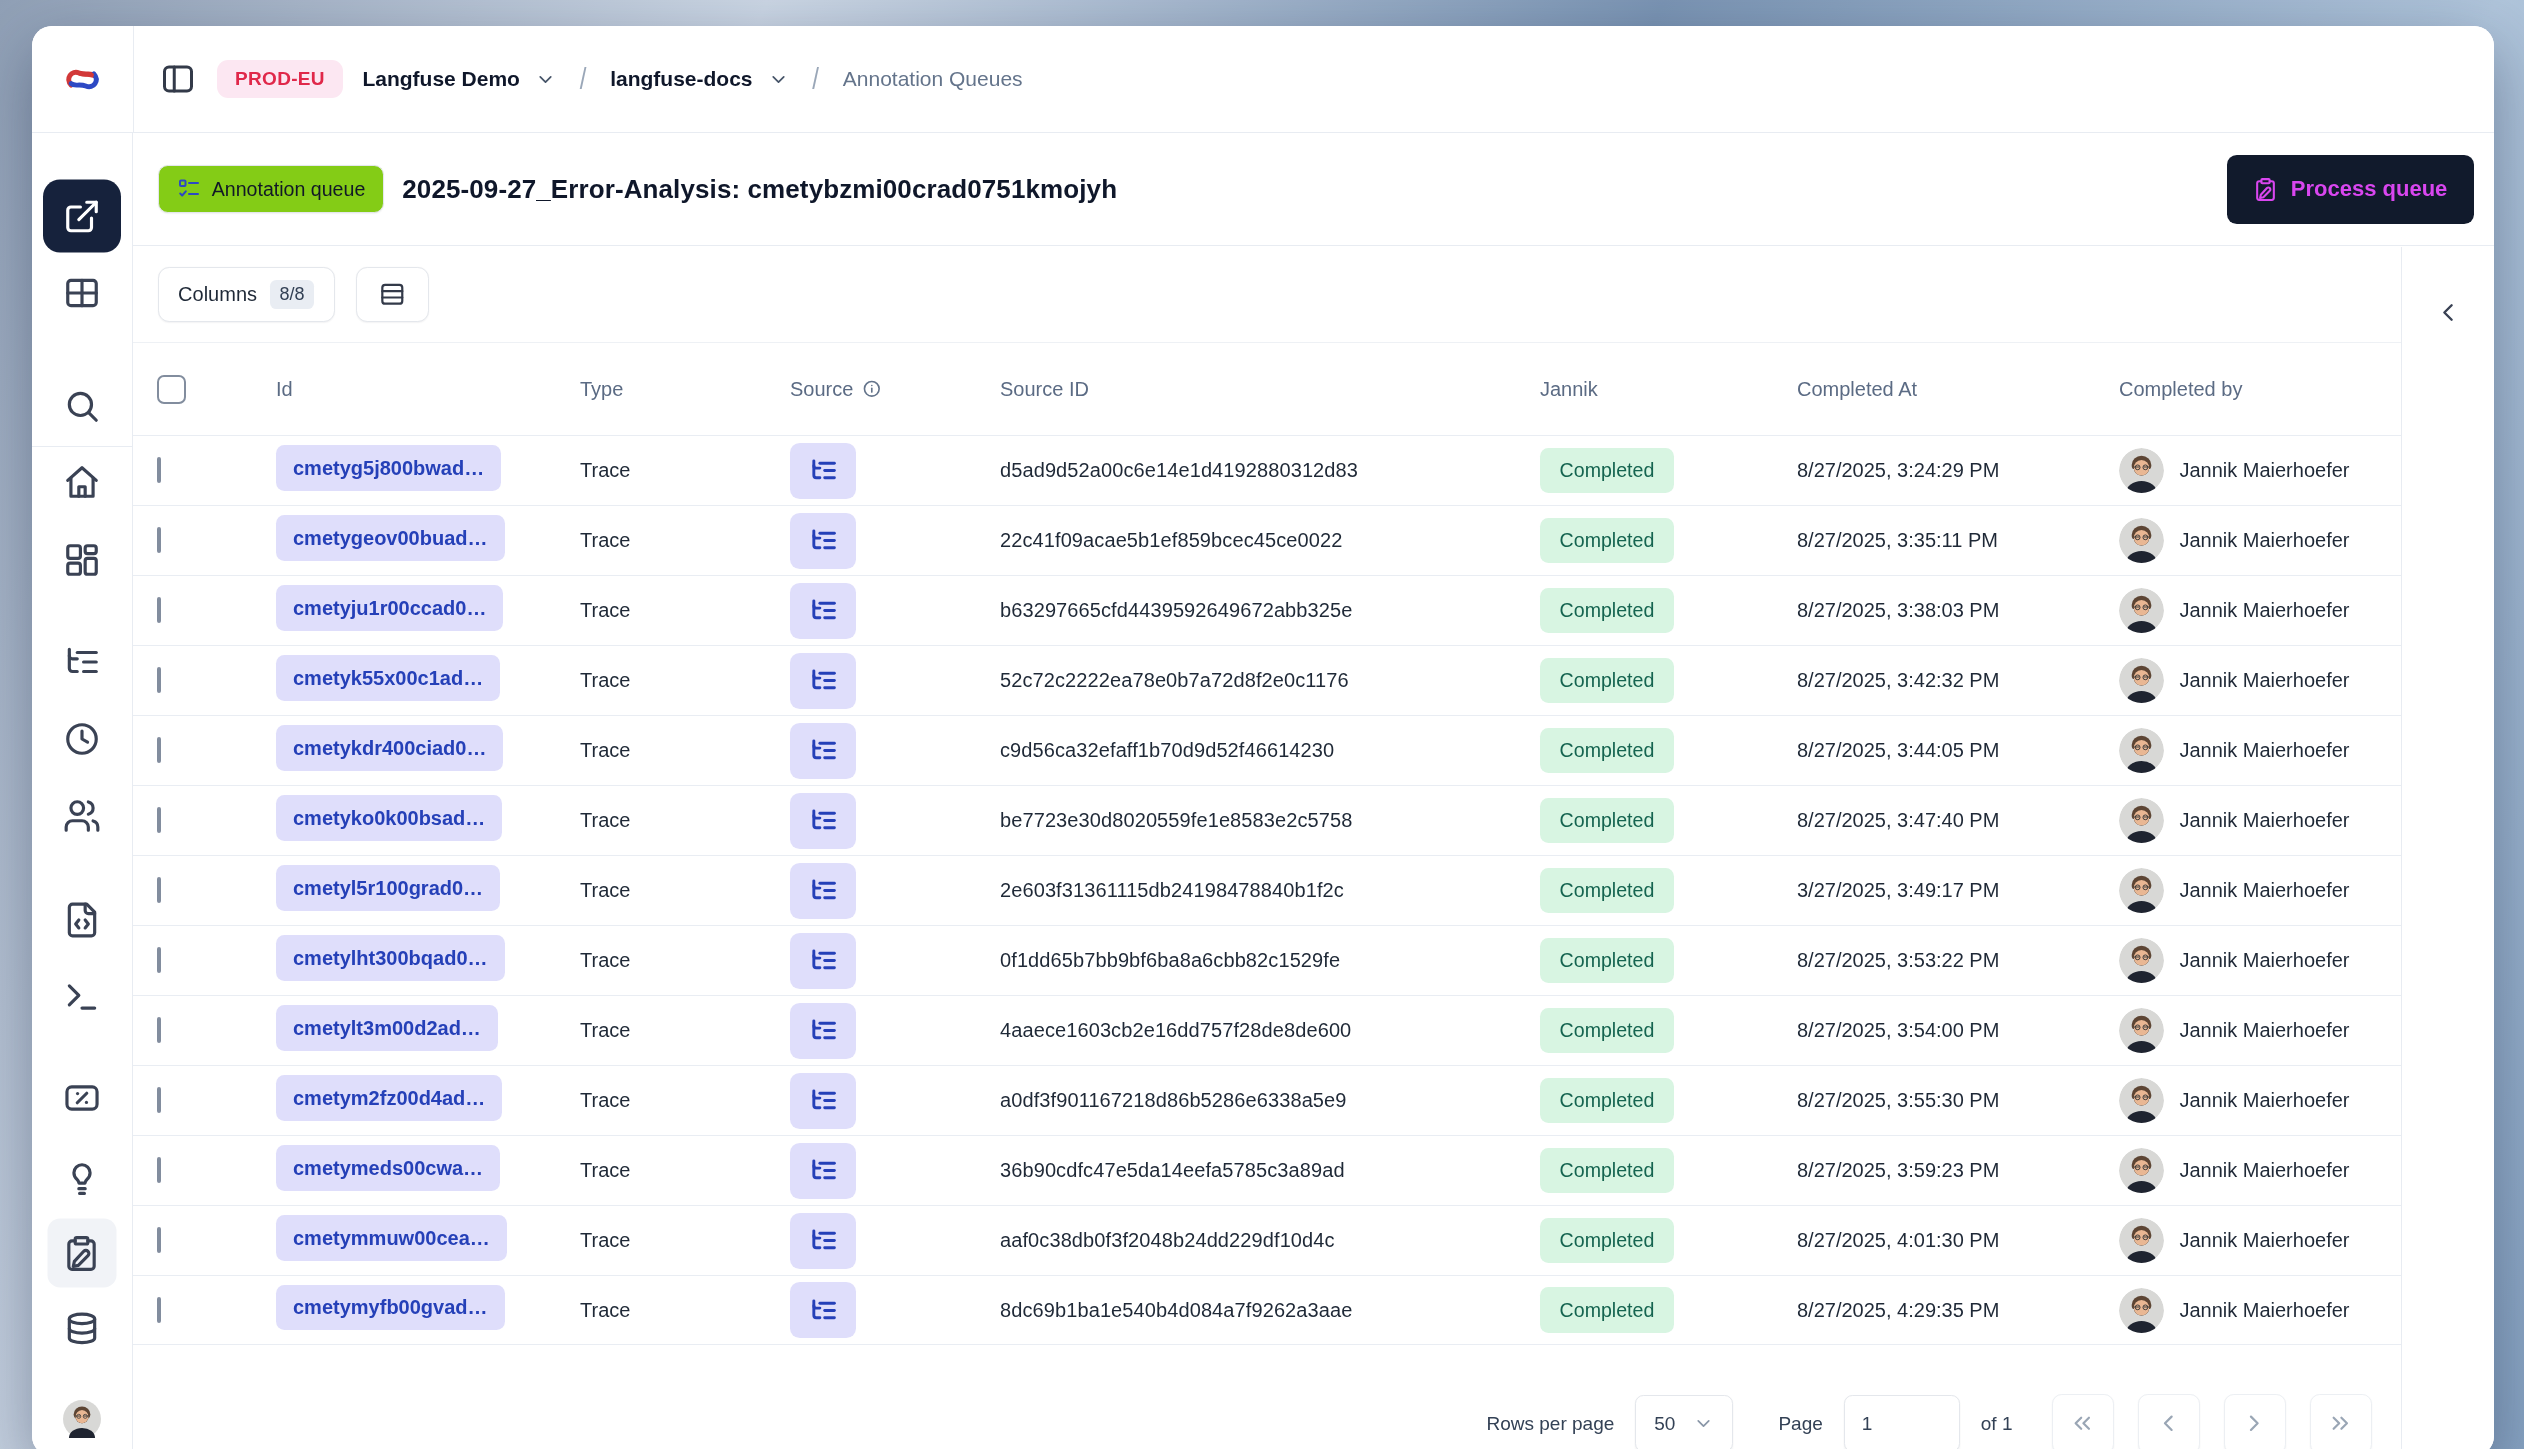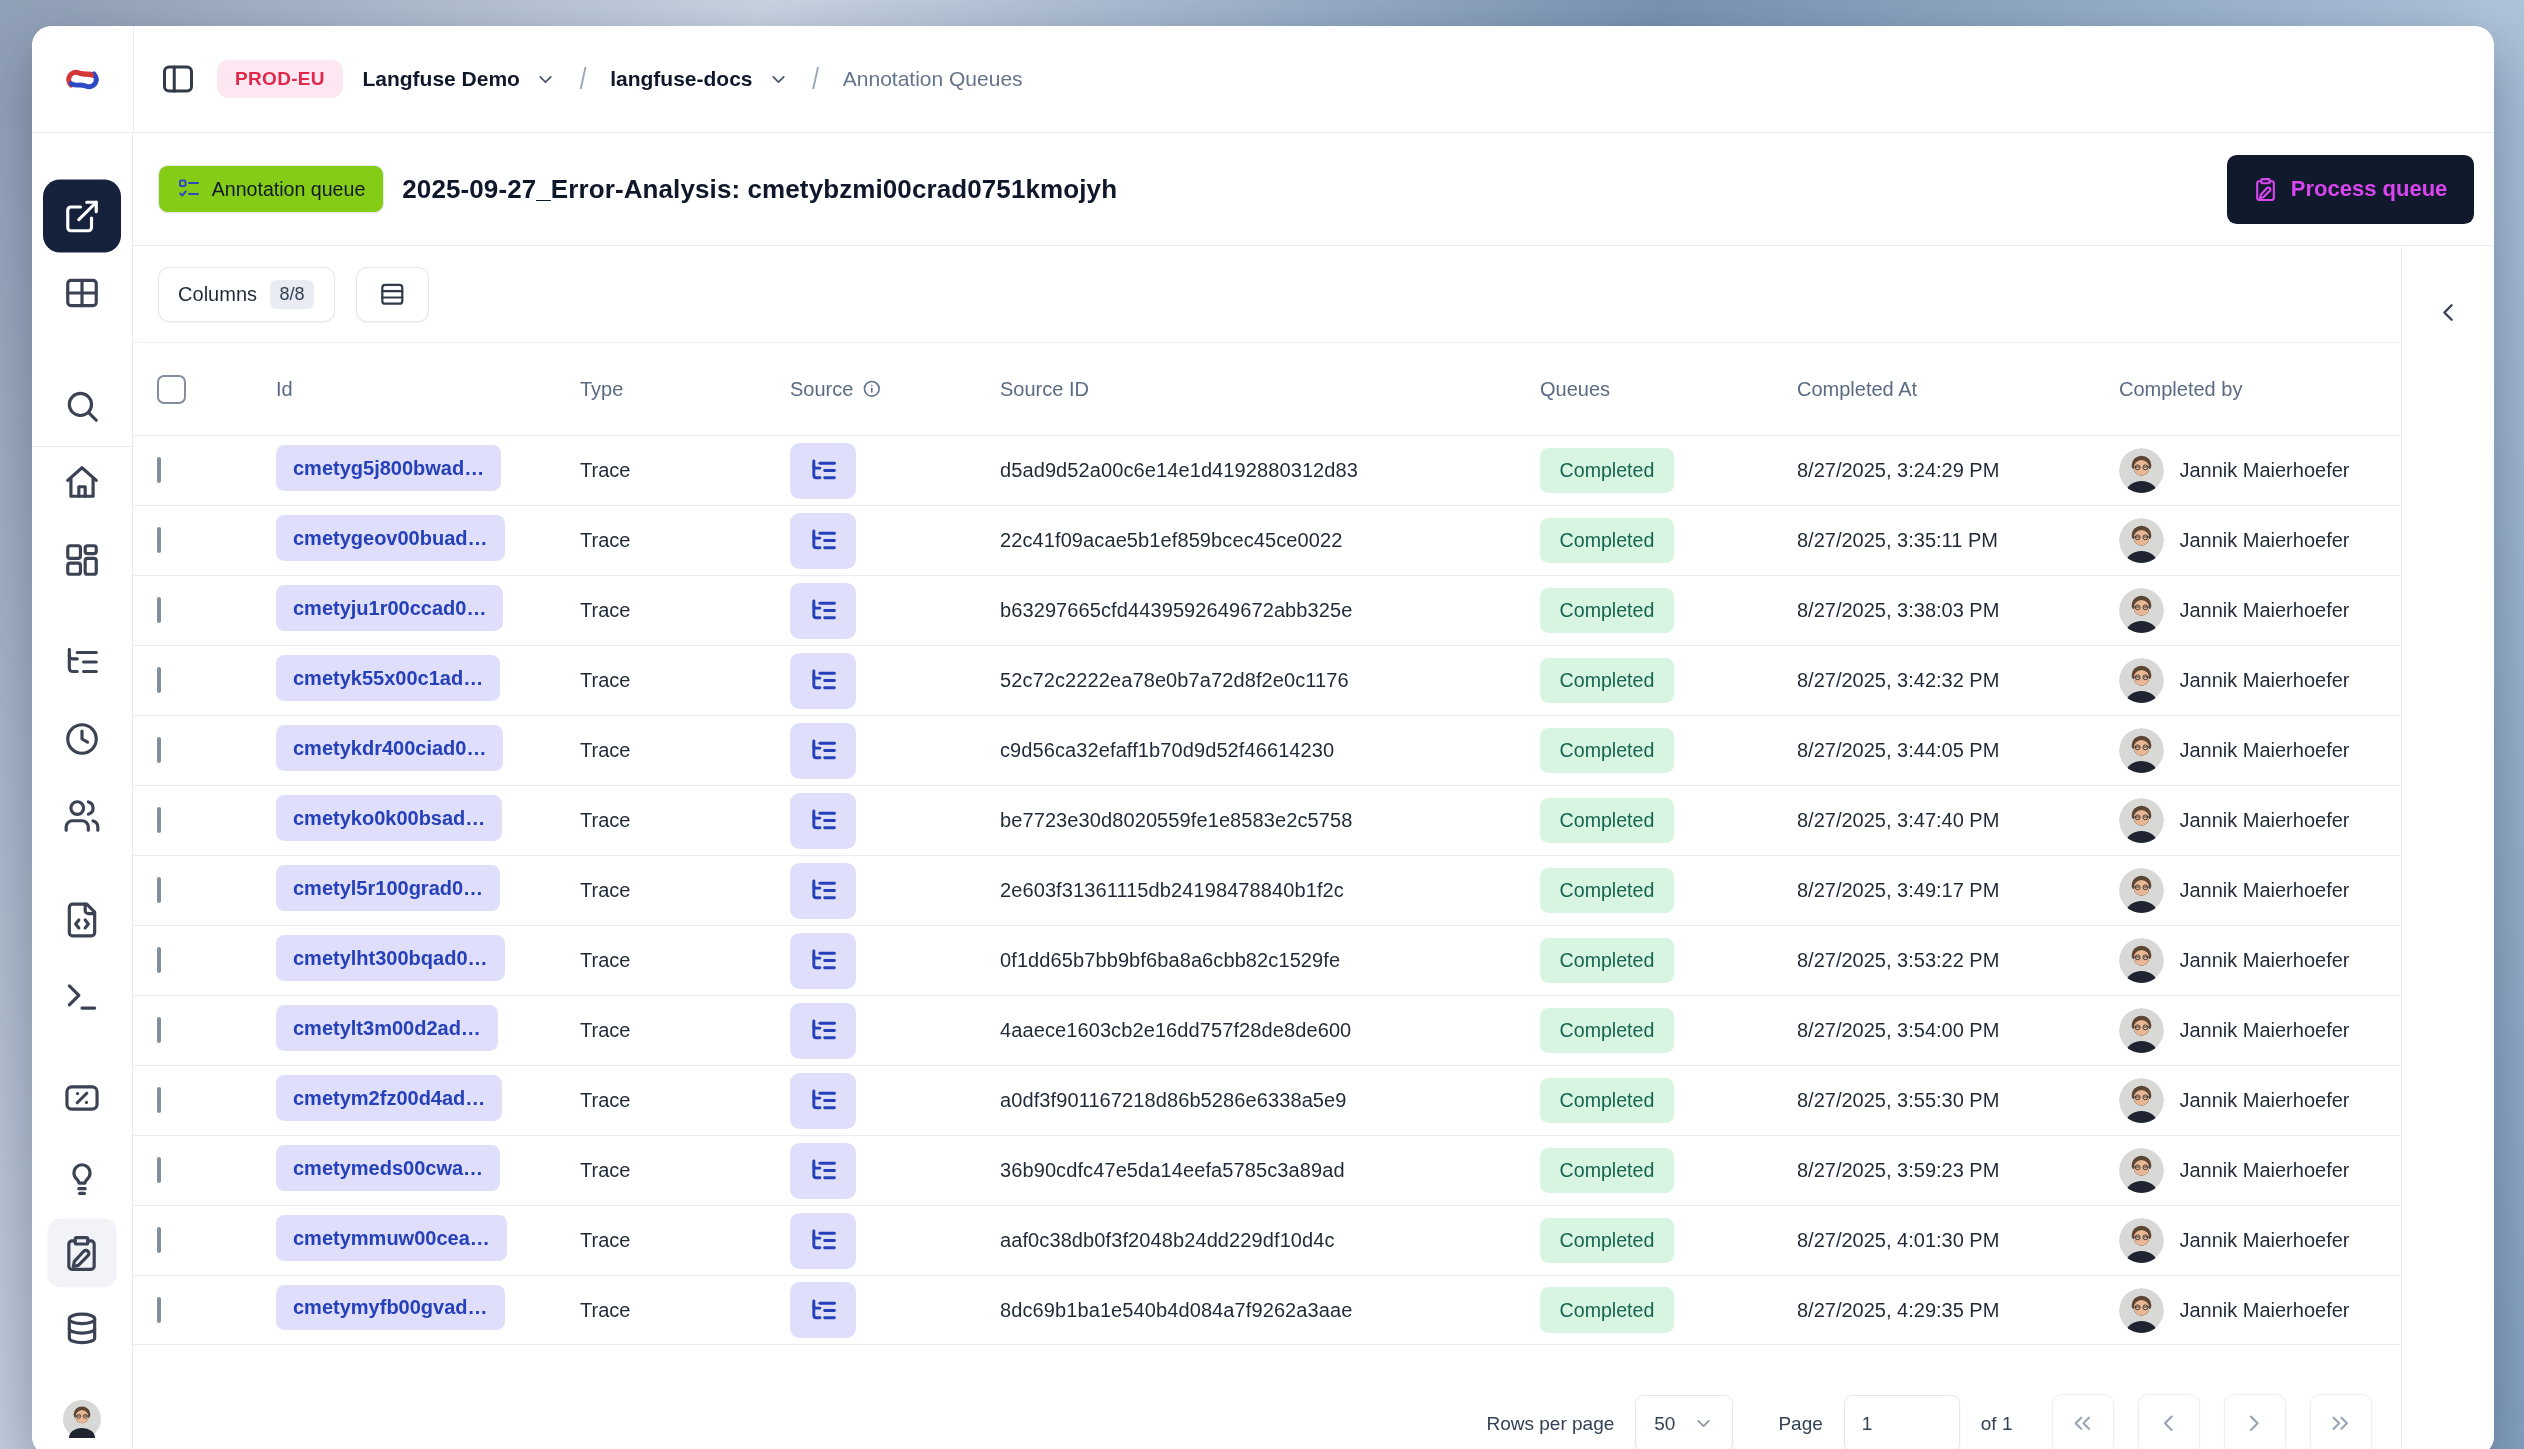--- a/index.html
+++ b/index.html
@@ -386,21 +386,21 @@
         <div class="th">
             <span>Source</span>
             <svg class="icon" viewBox="0 0 28 28" width="19.6" height="19.6">
               <use href="#i-info"></use>
             </svg>
           </div>
         <div class="th">
             <span>Source ID</span>
           </div>
         <div class="th">
-            <span>Queues</span>
+            <span>Jannik</span>
           </div>
         <div class="th">
             <span>Completed At</span>
           </div>
         <div class="th">
             <span>Completed by</span>
           </div>
       </div>
       <div class="tbody">
   <div class="trow">
@@ -553,21 +553,21 @@
     <div>Trace</div>
     <div>
               <span class="src-badge">
                 <svg class="icon" viewBox="0 0 42 42" width="29" height="29">
                   <use href="#i-list-tree"></use>
                 </svg>
               </span>
             </div>
     <div class="mono-id">2e603f31361115db24198478840b1f2c</div>
     <div><span class="status-badge">Completed</span></div>
-    <div>8/27/2025, 3:49:17 PM</div>
+    <div>3/27/2025, 3:49:17 PM</div>
     <div class="cell-person">
       <span class="avatar">
                 <svg width="45" height="45" viewBox="0 0 64 64">
                   <use href="#i-avatar"></use>
                 </svg>
               </span>
       <span>Jannik Maierhoefer</span>
     </div>
   </div>
 

